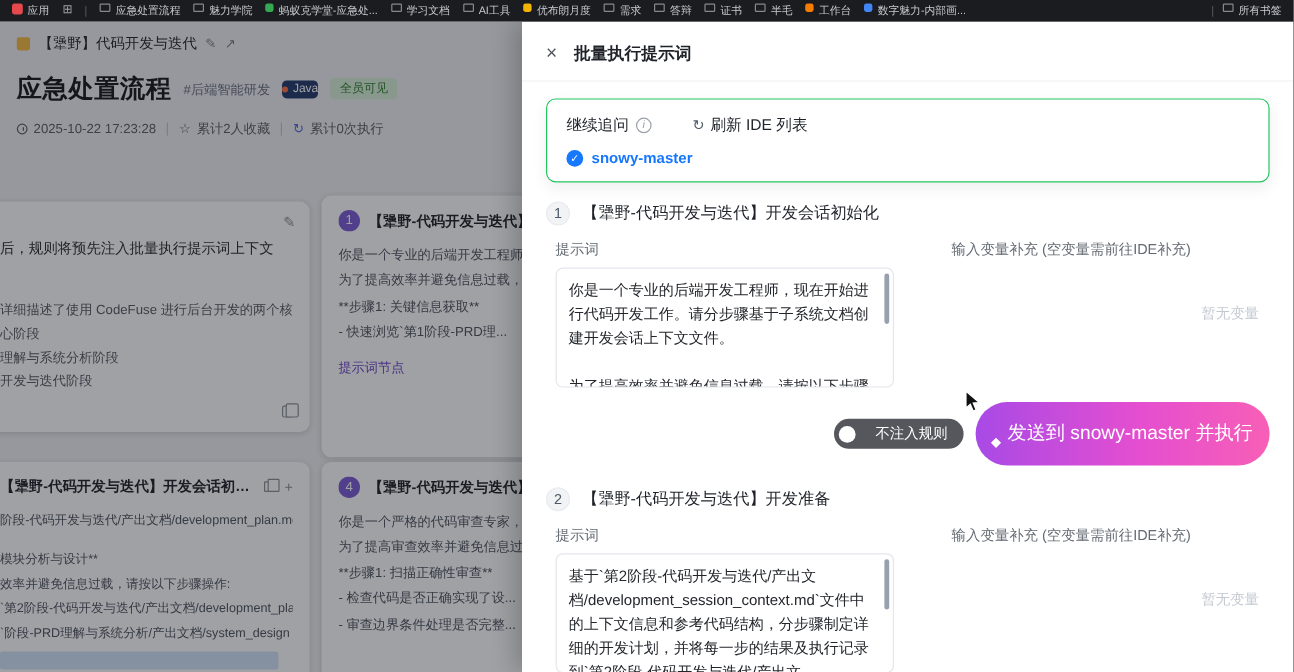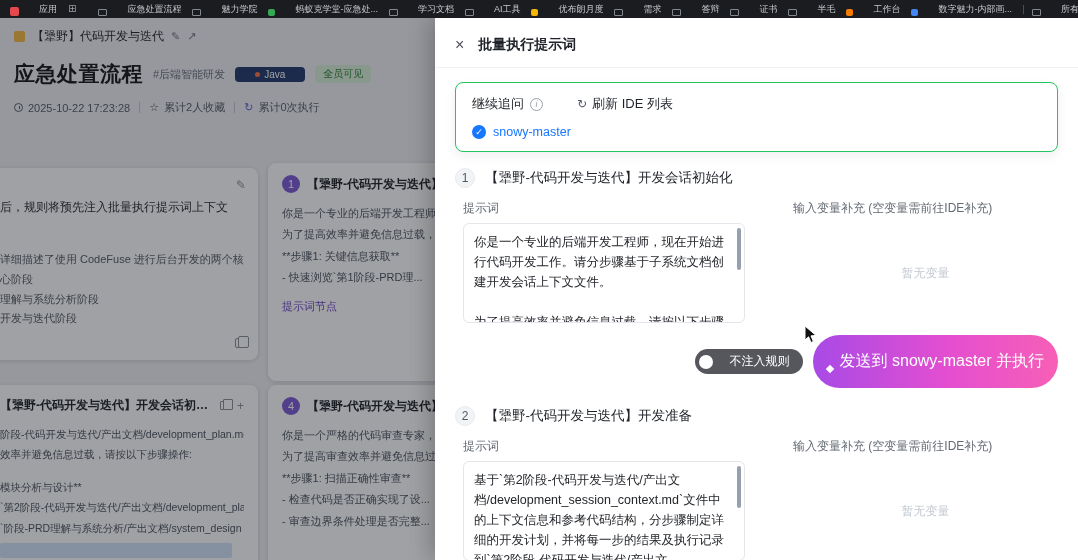--- a/index.html
+++ b/index.html
@@ -2,39 +2,39 @@
 <html><head>
 <meta charset="utf-8">
 <style>
   *{margin:0;padding:0;box-sizing:border-box}
   html,body{width:1078px;height:560px;overflow:hidden;background:#000}
   body{font-family:"Liberation Sans","DejaVu Sans",sans-serif}
   .screen{position:relative;width:1078px;height:560px;background:#eef0f3;overflow:hidden}
 
   
   .topbar{position:absolute;top:0;left:0;right:0;height:18px;background:#1b1c20;display:flex;align-items:center;padding:0 10px;gap:11px;color:#c6c9cf;font-size:9px;white-space:nowrap;z-index:30}
-  .tb-item{display:flex;align-items:flex-end;gap:20px;cursor:pointer}
+  .tb-item{display:flex;align-items:flex-start;gap:4px;cursor:pointer}
   .tb-logo{width:9px;height:9px;border-radius:2px;background:#e5484d;flex:none}
   .tb-grid{color:#9aa0a6;font-size:10px;line-height:1}
   .tb-folder{width:9px;height:7px;border:1px solid #84888f;border-radius:1px;flex:none}
   .tb-dot{width:7px;height:7px;border-radius:2px;flex:none}
   .dot-green{background:#34a853}.dot-yellow{background:#f4b400}.dot-orange{background:#f57c00}.dot-blue{background:#4285f4}
   .tb-sep{width:1px;height:9px;background:#4a4d53}
   .tb-last{margin-left:auto;display:flex;align-items:center;gap:8px}
 
   
   .workspace{position:absolute;top:18px;left:0;right:0;bottom:0;background:#f0f1f4;overflow:hidden}
   .bg{position:absolute;inset:0;padding:10px 14px}
   .bc-row{display:flex;align-items:center;gap:7px;font-size:12px;color:#23262b}
   .doc-ico{width:11px;height:11px;border-radius:2px;background:#f5b942;flex:none}
   .mini-ico{color:#787d85;font-size:11px;cursor:pointer}
   .page-title-row{display:flex;align-items:center;gap:10px;margin-top:15px}
   .page-title{font-size:21px;font-weight:bold;color:#16181c;letter-spacing:.5px}
   .tag-topic{font-size:11px;color:#6b7280}
-  .pill-java{background:#233a6b;color:#fff;font-size:10px;padding:2px 20px;border-radius:4px;display:flex;align-items:center;gap:4px}
+  .pill-java{background:#233a6b;color:#fff;font-size:10px;padding:2px 0;border-radius:4px;display:flex;align-items:center;gap:4px}
   .java-dot{width:5px;height:5px;background:#ff7043;border-radius:50%}
   .pill-green{background:#d9f0d9;color:#2e7d32;font-size:10px;padding:2px 8px;border-radius:4px}
   .meta-row{display:flex;align-items:center;gap:9px;margin-top:12px;font-size:11px;color:#596066}
   .meta-group{display:flex;align-items:center;gap:5px}
   .clock-ico{width:9px;height:9px;border:1px solid #596066;border-radius:50%;position:relative}
   .clock-ico::after{content:"";position:absolute;left:4px;top:2px;width:1px;height:3px;background:#596066}
   .v-sep{width:1px;height:11px;background:#c3c7cc}
   .exec-ico{color:#5b6bd6;font-size:11px}
 
   .card{position:absolute;background:#fff;border-radius:8px;box-shadow:0 1px 5px rgba(0,0,0,.14)}
@@ -65,31 +65,31 @@
   .panel-header{display:flex;align-items:center;gap:14px;padding:18px 20px 13px;border-bottom:1px solid #f1f2f4;flex:none}
   .close-x{font-size:16px;color:#4e5257;cursor:pointer;line-height:1}
   .panel-title{font-size:14px;font-weight:bold;color:#1f2329}
   .target-card{margin:14px 20px 0;border:1px solid #22c55e;border-radius:8px;padding:12px 16px;box-shadow:0 4px 12px rgba(31,35,41,.07);flex:none}
   .tc-row1{display:flex;align-items:center;gap:6px;font-size:13px;color:#1f2329}
   .info-ico{width:13px;height:13px;border:1px solid #9aa0a8;border-radius:50%;color:#9aa0a8;font-size:9px;display:flex;align-items:center;justify-content:center;font-style:italic;cursor:pointer}
   .refresh-group{display:flex;align-items:center;gap:5px;margin-left:28px;cursor:pointer}
   .refresh-ico{color:#4e5969;font-size:12px}
   .tc-row2{display:flex;align-items:center;gap:7px;margin-top:12px}
   .check-ico{width:14px;height:14px;border-radius:50%;background:#1677ff;color:#fff;font-size:9px;display:flex;align-items:center;justify-content:center;cursor:pointer;flex:none}
-  .target-name{color:#1677ff;font-size:12.5px;font-weight:normal;cursor:pointer}
+  .target-name{color:#1677ff;font-size:12.5px;font-weight:bold;cursor:pointer}
   .list{flex:1;padding:16px 20px 0;overflow:hidden}
   .item{margin-bottom:18px}
   .item-head{display:flex;align-items:center;gap:10px}
   .idx-badge{width:20px;height:20px;border-radius:50%;background:#f2f3f5;border:1px solid #e8eaee;color:#4e5969;font-size:12px;display:flex;align-items:center;justify-content:center;flex:none}
   .item-title{font-size:13.5px;color:#1f2329;font-weight:500}
   .item-body{display:grid;grid-template-columns:282px 1fr;column-gap:48px;margin-left:8px;margin-top:12px}
   .col-label{font-size:12px;color:#646a73;margin-bottom:6px}
   .prompt-box{position:relative;border:1px solid #e4e6eb;border-radius:6px;height:100px;padding:8px 16px 8px 10px;font-size:12.5px;line-height:1.6;color:#23262b;white-space:pre-wrap;overflow:hidden;cursor:text}
   .sb-thumb{position:absolute;right:3px;top:4px;width:4px;height:42px;border-radius:2px;background:#96a0b0;cursor:pointer}
-  .vars-col{display:flex;flex-direction:column}
+  .vars-col{display:flex;flex-direction:row}
   .vars-empty{flex:1;display:flex;align-items:center;justify-content:center;font-size:12px;color:#c4c9d1}
   .item-actions{display:flex;justify-content:flex-end;align-items:center;gap:10px;margin-top:12px}
   .toggle-pill{display:flex;align-items:center;gap:17px;background:#56575d;border-radius:999px;padding:4px 13px 4px 4px;color:#fff;font-size:12px;cursor:pointer}
   .toggle-knob{width:14px;height:14px;border-radius:50%;background:#fff;flex:none}
   .send-btn{display:flex;align-items:flex-end;gap:7px;border-radius:999px;padding:16px 14px;color:#fff;font-size:16px;background:linear-gradient(90deg,#a84ae6 0%,#e44ed0 55%,#f75fb6 100%);cursor:pointer;border:none}
   .spark{width:6px;height:6px;background:#fff;transform:rotate(45deg);flex:none}
 
   .cursor{position:absolute;left:804px;top:325px;z-index:60;pointer-events:none}
 </style>
 </head>
@@ -224,22 +224,22 @@
       <div class="card card-cut" style="left:-40px;top:367px;width:298px;height:200px">
         <div class="pcard-head">
           <span class="pcard-title">【犟野-代码开发与迭代】开发会话初始化</span>
           <span class="h-icons">
             <span class="copy-ico2"></span>
             <span class="plus-ico">+</span>
           </span>
         </div>
         <div class="pcard-lines" style="font-size:10.5px">
           <div>阶段-代码开发与迭代/产出文档/development_plan.mc</div>
+          <div style="margin-top:12px">模块分析与设计**</div>
           <div>效率并避免信息过载，请按以下步骤操作:</div>
-          <div style="margin-top:12px">模块分析与设计**</div>
           <div>`第2阶段-代码开发与迭代/产出文档/development_plan</div>
           <div>`阶段-PRD理解与系统分析/产出文档/system_design</div>
         </div>
         <div class="code-strip"></div>
       </div>
 
       <div class="card pcard" style="left:268px;top:367px;width:232px;height:200px">
         <div class="pcard-head">
           <span class="num-badge">4</span>
           <span class="pcard-title">【犟野-代码开发与迭代】代码开发...</span>

